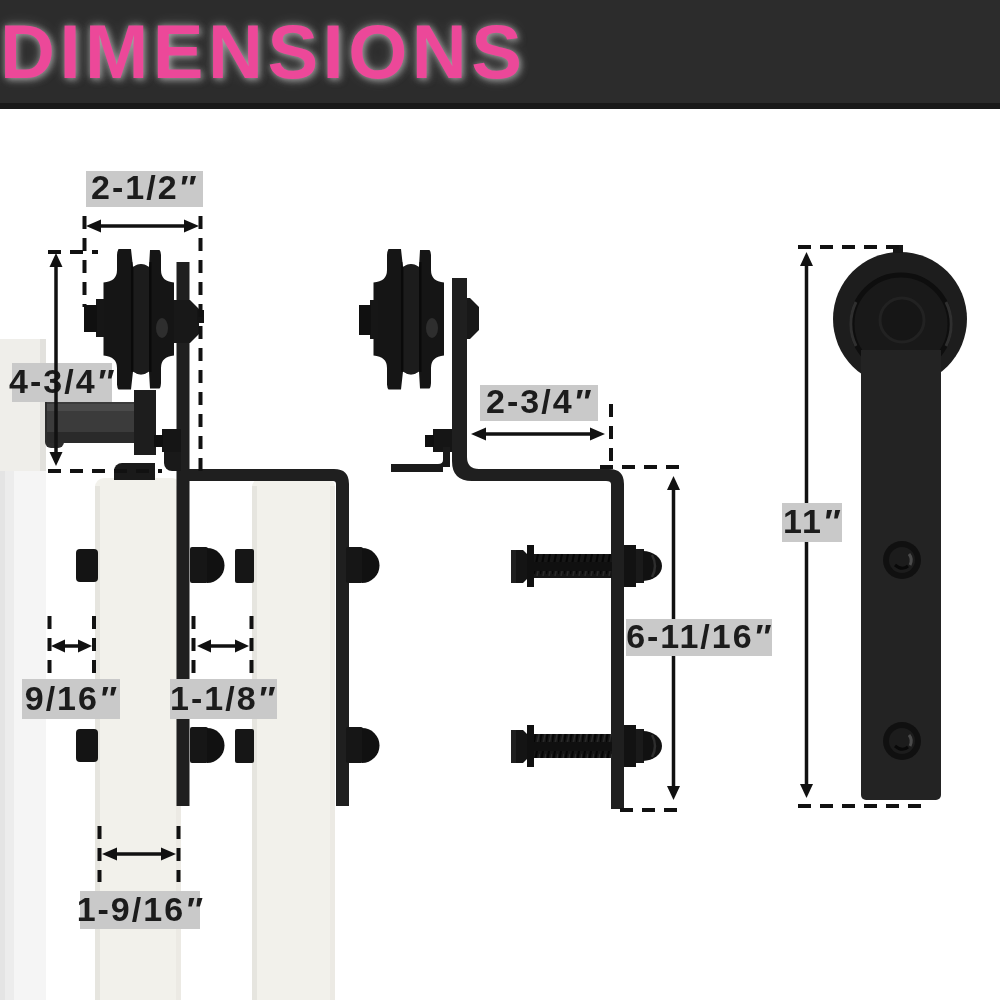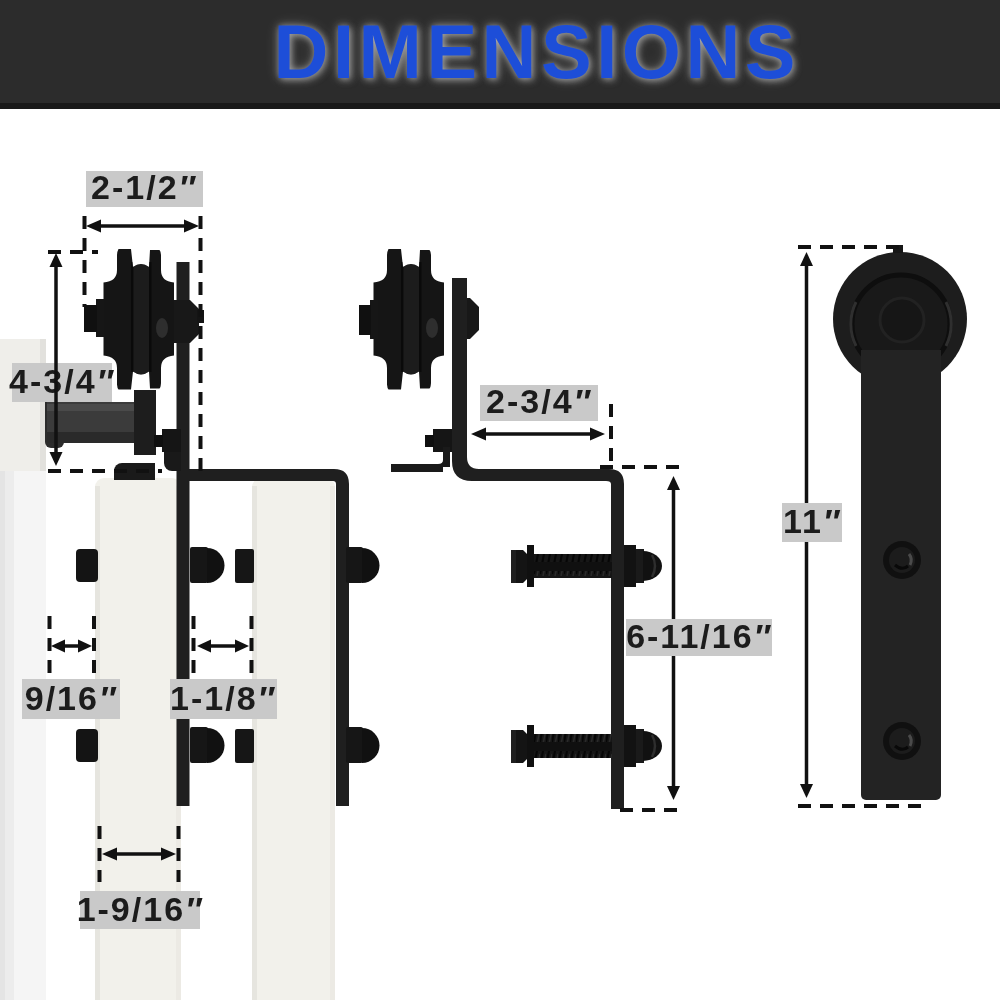--- a/index.html
+++ b/index.html
@@ -1,18 +1,18 @@
 <!DOCTYPE html>
 <html><head>
 <meta charset="utf-8">
 <style>
   html,body{margin:0;padding:0;width:1000px;height:1000px;background:#ffffff;overflow:hidden;}
   .root{position:relative;width:1000px;height:1000px;font-family:"Liberation Sans",sans-serif;}
   .title{position:absolute;top:0;left:0;width:800px;height:104px;line-height:104px;
-    text-align:right;color:#1d4ed8;font-size:76px;font-weight:700;letter-spacing:4.5px;
+    text-align:left;color:#ec4899;font-size:76px;font-weight:700;letter-spacing:4.5px;
     text-shadow:0 0 7px rgba(255,255,255,0.42),0 0 15px rgba(255,255,255,0.18),3px 3px 6px rgba(135,135,135,0.55);}
   svg{position:absolute;top:0;left:0;}
   text{font-family:"Liberation Sans",sans-serif;font-weight:700;fill:#1c1c1c;letter-spacing:2px;}
 </style>
 </head>
 <body>
 <div class="root">
 <svg width="1000" height="1000" viewBox="0 0 1000 1000">
   <defs>
     <pattern id="thr" width="6" height="24" patternUnits="userSpaceOnUse">

